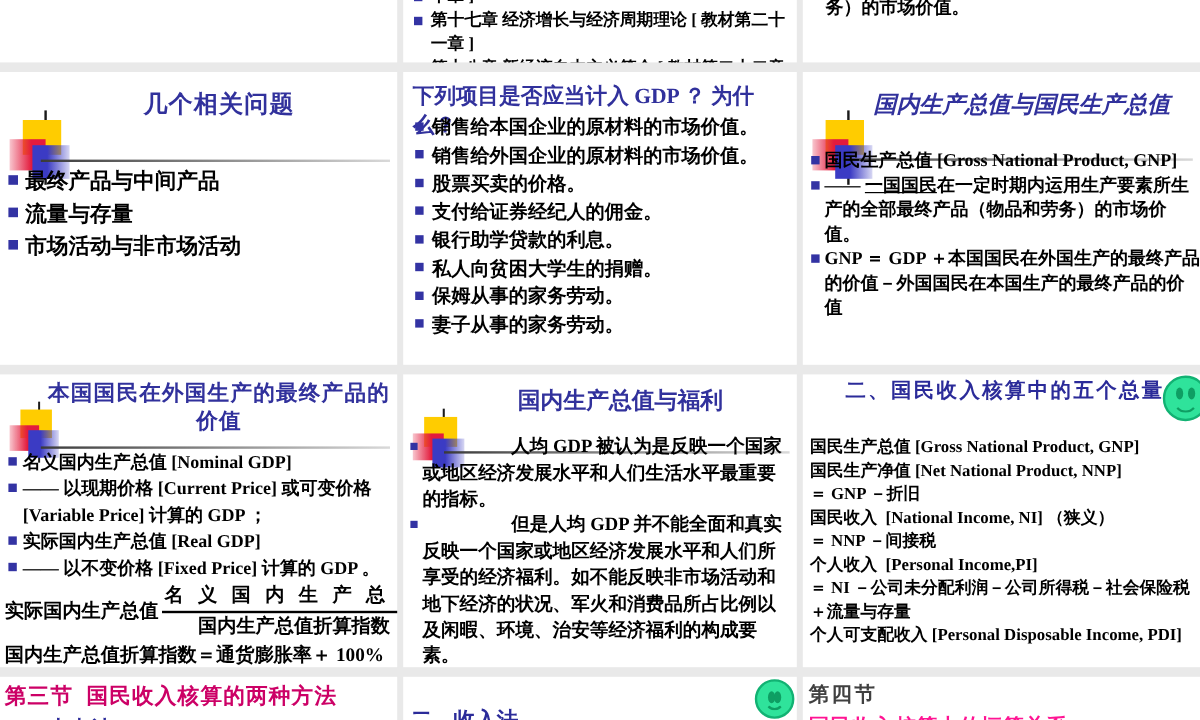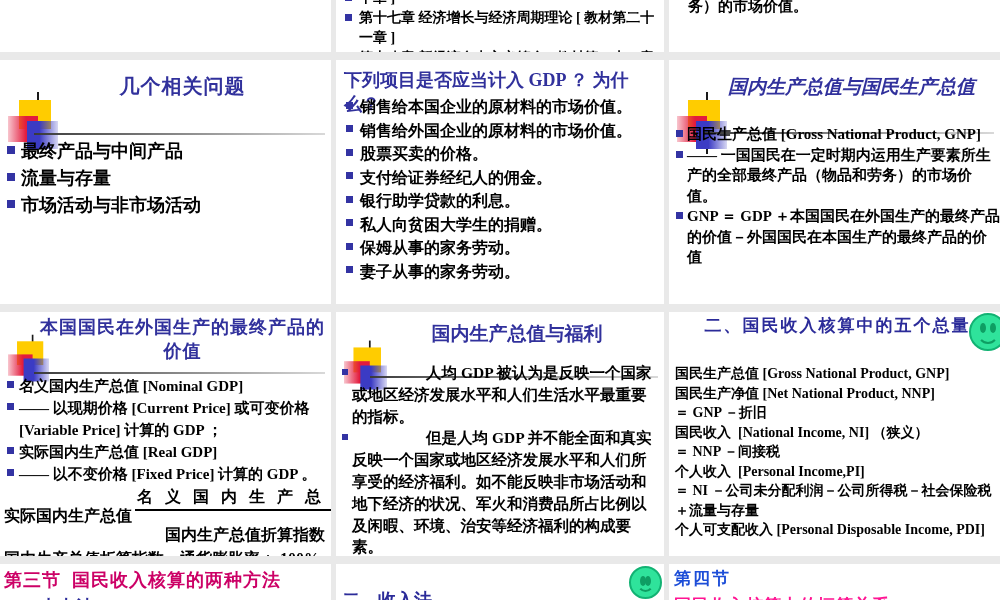--- a/index.html
+++ b/index.html
@@ -52,33 +52,33 @@
   .s-related li::before { width:8px; height:8px; }
 
   .s-quiz .slide-title { text-align:left; padding:8px 4px 0 8px; font-size:18px; }
   .s-quiz ul { position:absolute; top:35px; left:7px; right:2px; font-size:16px; line-height:23.5px; }
 
   .s-gdpgnp .slide-title { padding-top:14px; font-size:19px;font-style:italic; }
   .s-gdpgnp .hrule { top:72px; }
   .s-gdpgnp .content { position:absolute; top:64px; left:4px; right:0; font-size:15px; line-height:20.5px; }
   .s-gdpgnp li { padding-left:14px; }
   .break-all { word-break:break-all; }
-  .uline { }
+  .uline { text-decoration:underline; }
 
   
   .s-realnom .slide-title { padding-top:3px; font-size:18px; letter-spacing:1px; color:#31319C; }
   .s-realnom .deco { top:26px; transform:scale(0.82); transform-origin:top left; }
   .s-realnom .hrule { top:60px; }
   .s-realnom .content { position:absolute; top:63px; left:4px; right:0; font-size:15px; line-height:22px; }
   .s-realnom li { padding-left:15px; }
   .formula { white-space:nowrap; margin-top:1px; font-size:16px; }
   .formula .lhs { display:inline-block; vertical-align:middle; }
   .frac { display:inline-block; vertical-align:middle; text-align:center; margin-left:3px; }
   .frac .num { display:block; border-bottom:2px solid #000; letter-spacing:4px; padding:0 2px 1px; }
-  .frac .den { display:block; padding-top:1px;margin-top:12px; }
+  .frac .den { display:block; padding-top:1px; }
   .deflator { margin-top:2px; font-size:16px; white-space:pre-wrap; }
 
   .s-welfare .slide-title { padding-top:9px; font-size:19px; }
   .s-welfare .deco { top:32px; transform:scale(0.86); transform-origin:top left; }
   .s-welfare .hrule { top:64px; }
   .s-welfare .content { position:absolute; top:50px; left:6px; right:3px; font-size:15.5px; line-height:21.8px; }
   .w-item { position:relative; }
   .w-item .sq { position:absolute; left:0; top:7px; width:6px; height:6px; background:#3333A3; }
   .w-item p { text-indent:74px; padding-left:10px; }
 
@@ -86,21 +86,21 @@
     letter-spacing:2px; color:#2B2B99; }
   .s-five .smiley { width:38px; height:38px; right:-7px; top:1px; }
   .s-five .content { position:absolute; top:52px; left:6px; right:0; font-size:14px; line-height:19.5px; }
   .agg-line { white-space:pre-wrap; word-break:break-all; }
 
   
   .s-sec3 .t1 { color:#CC0066; font-size:18px; letter-spacing:1px; padding:4px 0 0 4px; white-space:pre-wrap; }
   .s-sec3 .t2 { color:#2B2B99; font-size:18px; padding-left:4px; margin-top:3px; }
   .s-income .t1 { color:#2B2B99; font-size:18px; padding:24px 0 0 6px; }
   .s-income .smiley { width:33px; height:33px; right:2px; top:2px; }
-  .s-sec4 .t1 { color:#1d4ed8; font-size:17px; letter-spacing:2px; padding:3px 0 0 5px; }
+  .s-sec4 .t1 { color:#404040; font-size:17px; letter-spacing:2px; padding:3px 0 0 5px; }
   .s-sec4 .t2 { color:#FF1493; font-size:17px; letter-spacing:1px; padding-left:5px; margin-top:4px; }
 </style>
 </head>
 <body>
 
 <div class="grid">
 
   <section class="slide"></section>
 
   <section class="slide">

